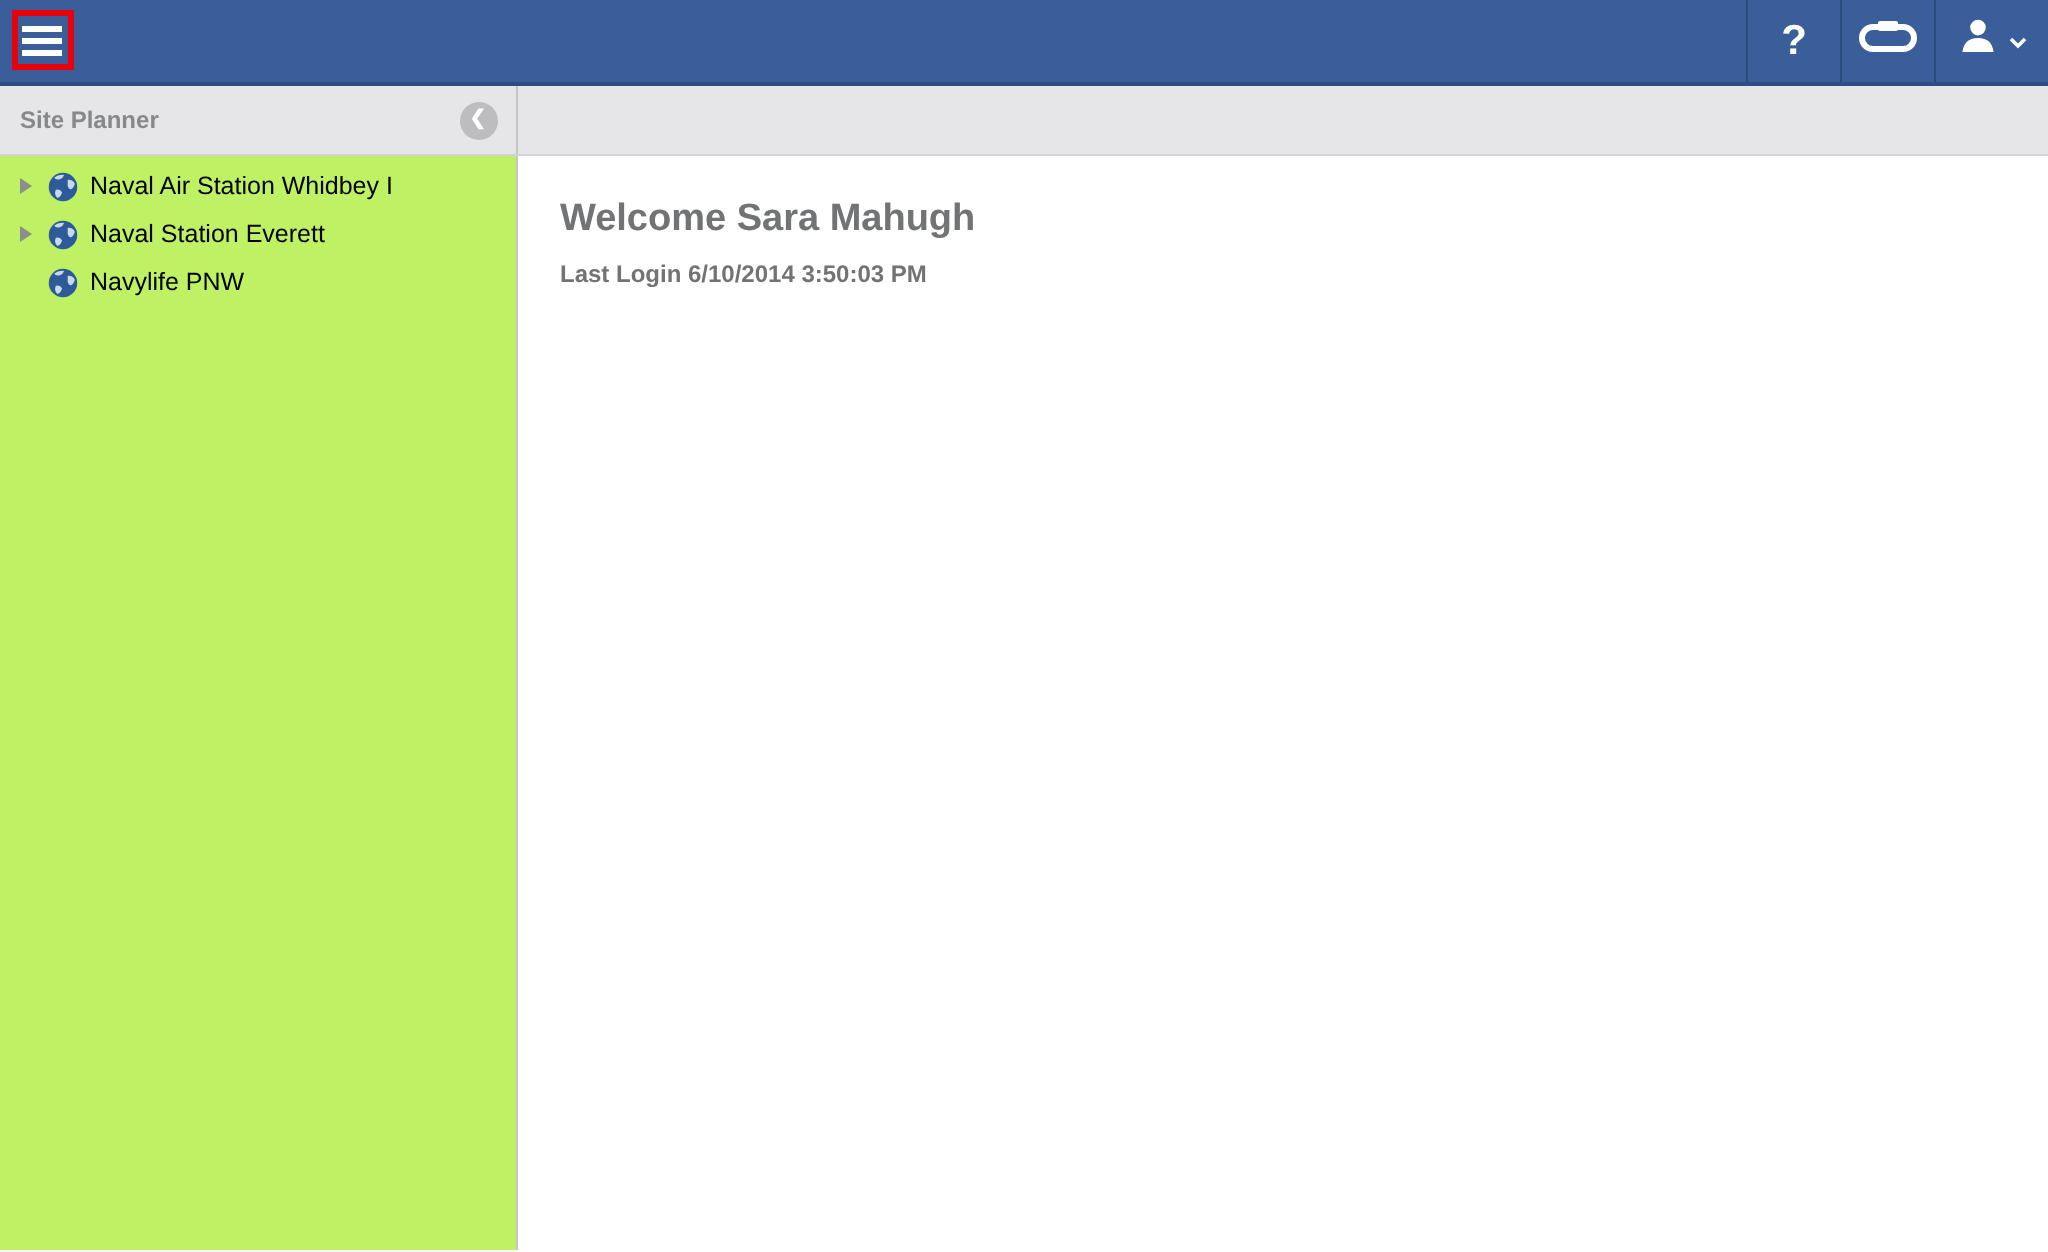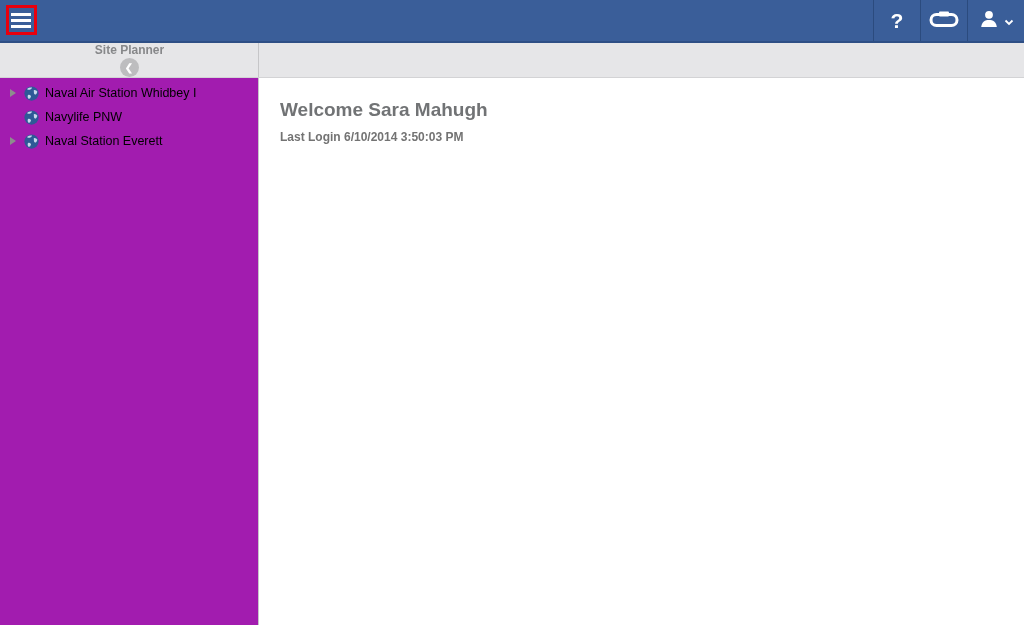--- a/index.html
+++ b/index.html
@@ -32,36 +32,35 @@
 
   
   .band {
     display:flex; height:35px; background:#e6e6e8;
     border-bottom:1px solid #d3d3d5;
   }
   .band-left {
     width:259px; border-right:1px solid #c6c6c8;
     display:flex; align-items:center; justify-content:space-between;
     padding:0 9px 0 10px;
-    flex-direction:column;
   }
   .band-title { font-size:12px; font-weight:bold; color:#87888a; }
   .collapse-btn {
     width:19px; height:19px; border:none; border-radius:50%;
     background:#bdbdbf; color:#ffffff; cursor:pointer;
     display:flex; align-items:center; justify-content:center;
     font-size:10px; font-weight:bold; line-height:1; padding:0 1px 0 0;
     font-family:"Liberation Sans", sans-serif;
   }
   .band-right { flex:1; }
 
   
   .content { display:flex; height:547px; }
   .sidebar {
-    width:259px; border-right:1px solid #c6c6c8; background:#a21caf;
+    width:259px; border-right:1px solid #c6c6c8; background:#bef264;
     padding-top:3px;
   }
   .tree-row {
     display:flex; align-items:center; height:24px; padding-left:8px;
     cursor:pointer;
   }
   .expander { width:16px; display:flex; align-items:center; justify-content:flex-start; padding-left:2px; }
   .expander .tri {
     width:0; height:0;
     border-left:6px solid #8d8d8d;
@@ -141,47 +140,47 @@
             <path d="M3.2 3.1 Q5.5 1.2 8.6 1.6 Q8 3.4 6.2 3.9 Q4.4 4.3 3.2 3.1Z" fill="#c8d9ee"></path>
             <path d="M10.5 4.2 Q13.3 4 14.3 6.2 Q13.6 9 11.8 9.2 Q10.2 8.2 10.5 6.4Z" fill="#c8d9ee"></path>
             <path d="M4.2 9.5 Q6.5 9 7.5 10.8 Q7 13.3 5 13.8 Q3 12 4.2 9.5Z" fill="#c8d9ee"></path>
           </svg>
         </span>
         <span class="tree-label">Naval Air Station Whidbey I</span>
       </div>
 
 
       <div class="tree-row">
-        <span class="expander"></span>
-        <span class="globe">
-          <svg width="15" height="15" viewBox="0 0 16 16">
-            <circle cx="8" cy="8" r="7.6" fill="#2e5a97"></circle>
-            <path d="M3.2 3.1 Q5.5 1.2 8.6 1.6 Q8 3.4 6.2 3.9 Q4.4 4.3 3.2 3.1Z" fill="#c8d9ee"></path>
-            <path d="M10.5 4.2 Q13.3 4 14.3 6.2 Q13.6 9 11.8 9.2 Q10.2 8.2 10.5 6.4Z" fill="#c8d9ee"></path>
-            <path d="M4.2 9.5 Q6.5 9 7.5 10.8 Q7 13.3 5 13.8 Q3 12 4.2 9.5Z" fill="#c8d9ee"></path>
-          </svg>
-        </span>
-        <span class="tree-label">Navylife PNW</span>
-      </div>
-
-      <div class="tree-row">
         <span class="expander">
             <span class="tri"></span>
           </span>
         <span class="globe">
           <svg width="15" height="15" viewBox="0 0 16 16">
             <circle cx="8" cy="8" r="7.6" fill="#2e5a97"></circle>
             <path d="M3.2 3.1 Q5.5 1.2 8.6 1.6 Q8 3.4 6.2 3.9 Q4.4 4.3 3.2 3.1Z" fill="#c8d9ee"></path>
             <path d="M10.5 4.2 Q13.3 4 14.3 6.2 Q13.6 9 11.8 9.2 Q10.2 8.2 10.5 6.4Z" fill="#c8d9ee"></path>
             <path d="M4.2 9.5 Q6.5 9 7.5 10.8 Q7 13.3 5 13.8 Q3 12 4.2 9.5Z" fill="#c8d9ee"></path>
           </svg>
         </span>
         <span class="tree-label">Naval Station Everett</span>
       </div>
 
+      <div class="tree-row">
+        <span class="expander"></span>
+        <span class="globe">
+          <svg width="15" height="15" viewBox="0 0 16 16">
+            <circle cx="8" cy="8" r="7.6" fill="#2e5a97"></circle>
+            <path d="M3.2 3.1 Q5.5 1.2 8.6 1.6 Q8 3.4 6.2 3.9 Q4.4 4.3 3.2 3.1Z" fill="#c8d9ee"></path>
+            <path d="M10.5 4.2 Q13.3 4 14.3 6.2 Q13.6 9 11.8 9.2 Q10.2 8.2 10.5 6.4Z" fill="#c8d9ee"></path>
+            <path d="M4.2 9.5 Q6.5 9 7.5 10.8 Q7 13.3 5 13.8 Q3 12 4.2 9.5Z" fill="#c8d9ee"></path>
+          </svg>
+        </span>
+        <span class="tree-label">Navylife PNW</span>
+      </div>
+
     </aside>
 
     <main class="main">
       <h1 class="welcome-heading">Welcome Sara Mahugh</h1>
       <div class="last-login">Last Login 6/10/2014 3:50:03 PM</div>
     </main>
   </div>
 
 </div>
 

